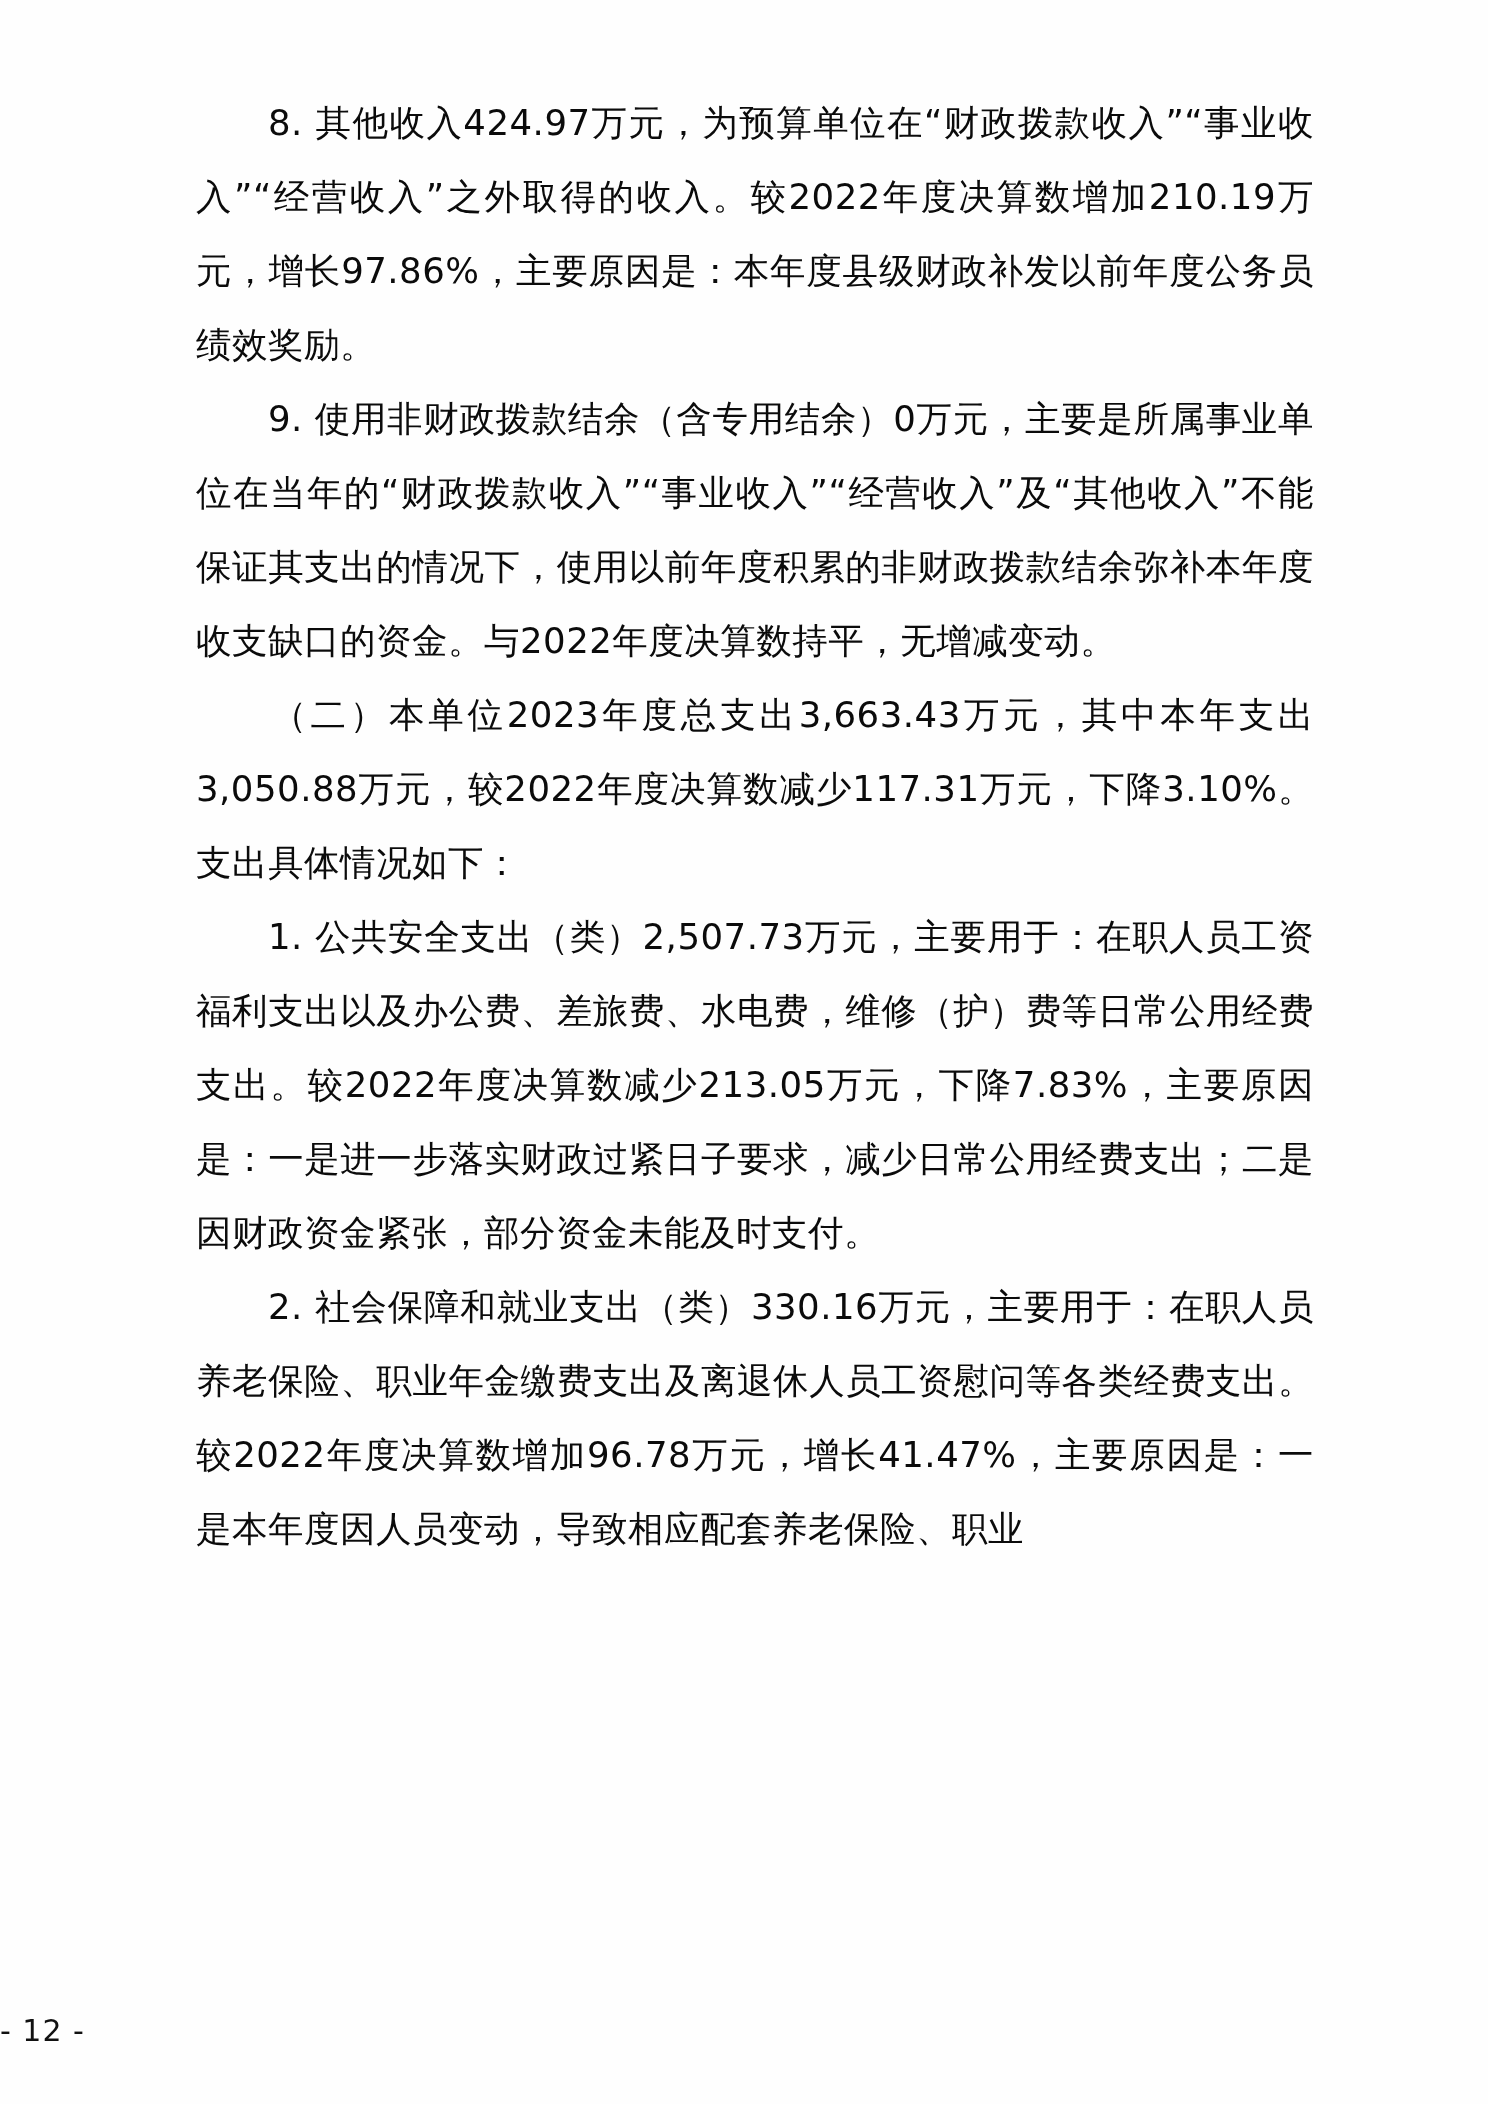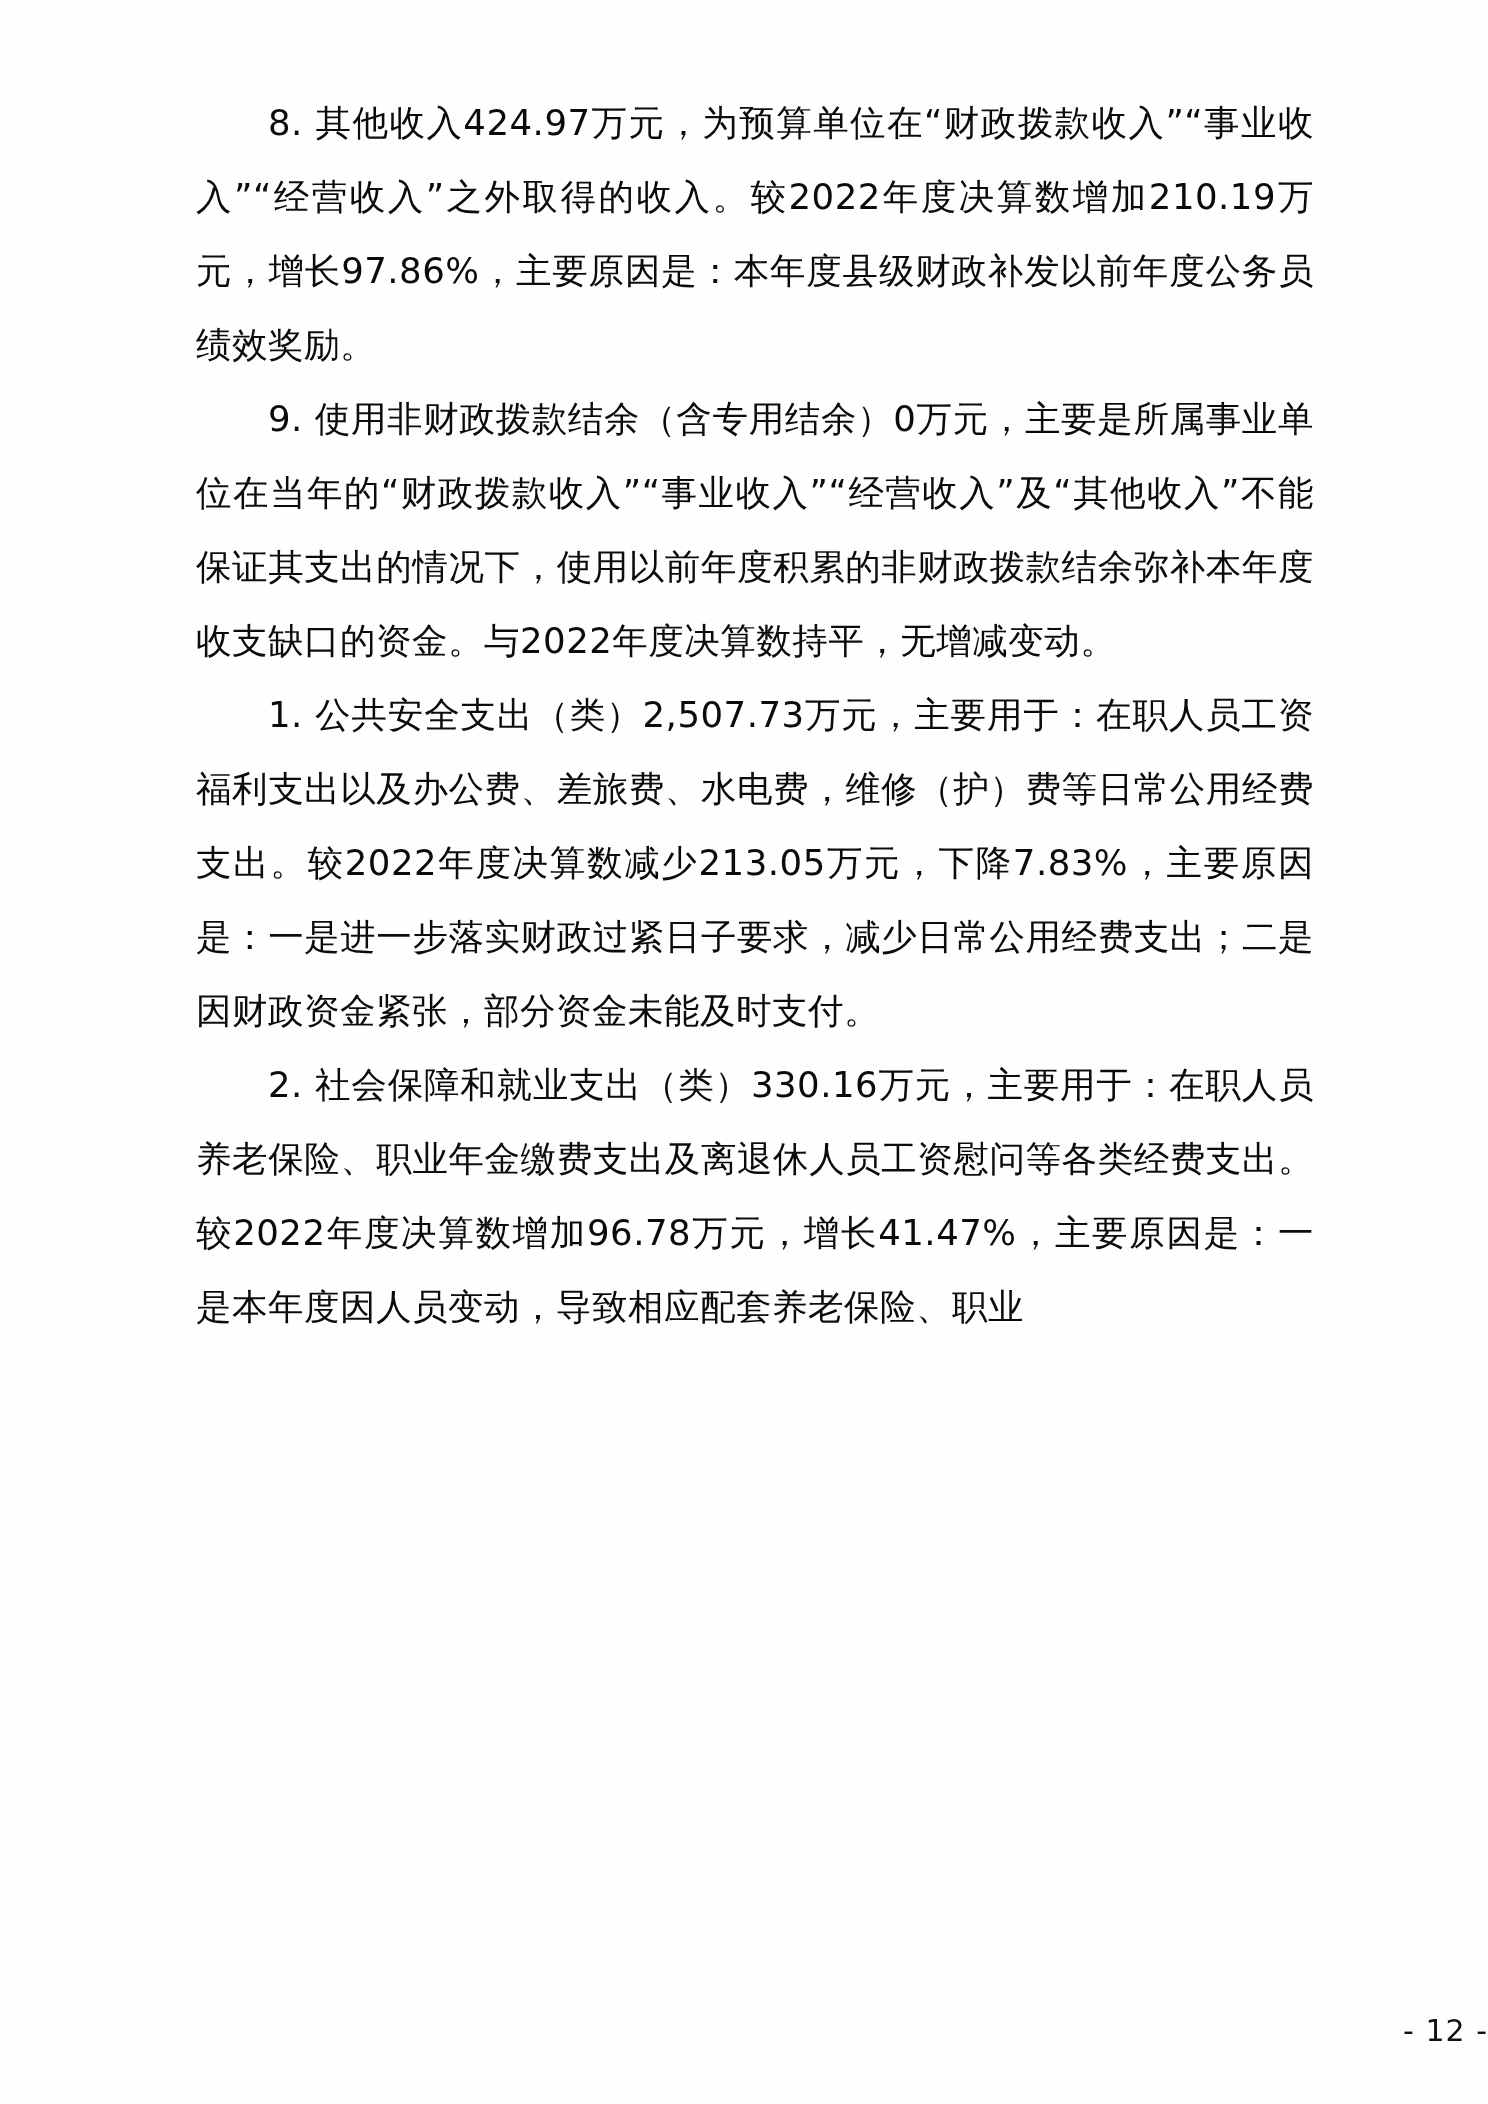--- a/index.html
+++ b/index.html
@@ -39,38 +39,39 @@
   }
   .para .indent {
     display: inline-block;
     width: 72px;
   }
   .footer {
     position: absolute;
     left: 0;
     right: 0;
     bottom: 56px;
-    text-align: right;
+    text-align: left;
     font-size: 30px;
     letter-spacing: 1px;
     color: #111111;
     font-family: "DejaVu Sans", "Liberation Sans", sans-serif;
   }
 </style>
 </head>
 <body>
 
 <div class="page">
   <div class="page-inner">
 
     <p class="para"><span class="indent"></span><span>8. 其他收入424.97万元，为预算单位在“财政拨款收入”“事业收入”“经营收入”之外取得的收入。较2022年度决算数增加210.19万元，增长97.86%，主要原因是：本年度县级财政补发以前年度公务员绩效奖励。</span></p>
 
     <p class="para"><span class="indent"></span><span>9. 使用非财政拨款结余（含专用结余）0万元，主要是所属事业单位在当年的“财政拨款收入”“事业收入”“经营收入”及“其他收入”不能保证其支出的情况下，使用以前年度积累的非财政拨款结余弥补本年度收支缺口的资金。与2022年度决算数持平，无增减变动。</span></p>
 
 
+    <p class="para"><span class="indent"></span><span>（二）本单位2023年度总支出3,663.43万元，其中本年支出3,050.88万元，较2022年度决算数减少117.31万元，下降3.10%。支出具体情况如下：</span></p>
 
     <p class="para"><span class="indent"></span><span>1. 公共安全支出（类）2,507.73万元，主要用于：在职人员工资福利支出以及办公费、差旅费、水电费，维修（护）费等日常公用经费支出。较2022年度决算数减少213.05万元，下降7.83%，主要原因是：一是进一步落实财政过紧日子要求，减少日常公用经费支出；二是因财政资金紧张，部分资金未能及时支付。</span></p>
 
     <p class="para"><span class="indent"></span><span>2. 社会保障和就业支出（类）330.16万元，主要用于：在职人员养老保险、职业年金缴费支出及离退休人员工资慰问等各类经费支出。较2022年度决算数增加96.78万元，增长41.47%，主要原因是：一是本年度因人员变动，导致相应配套养老保险、职业</span></p>
 
   </div>
 
   <div class="footer">- 12 -</div>
 </div>
 

